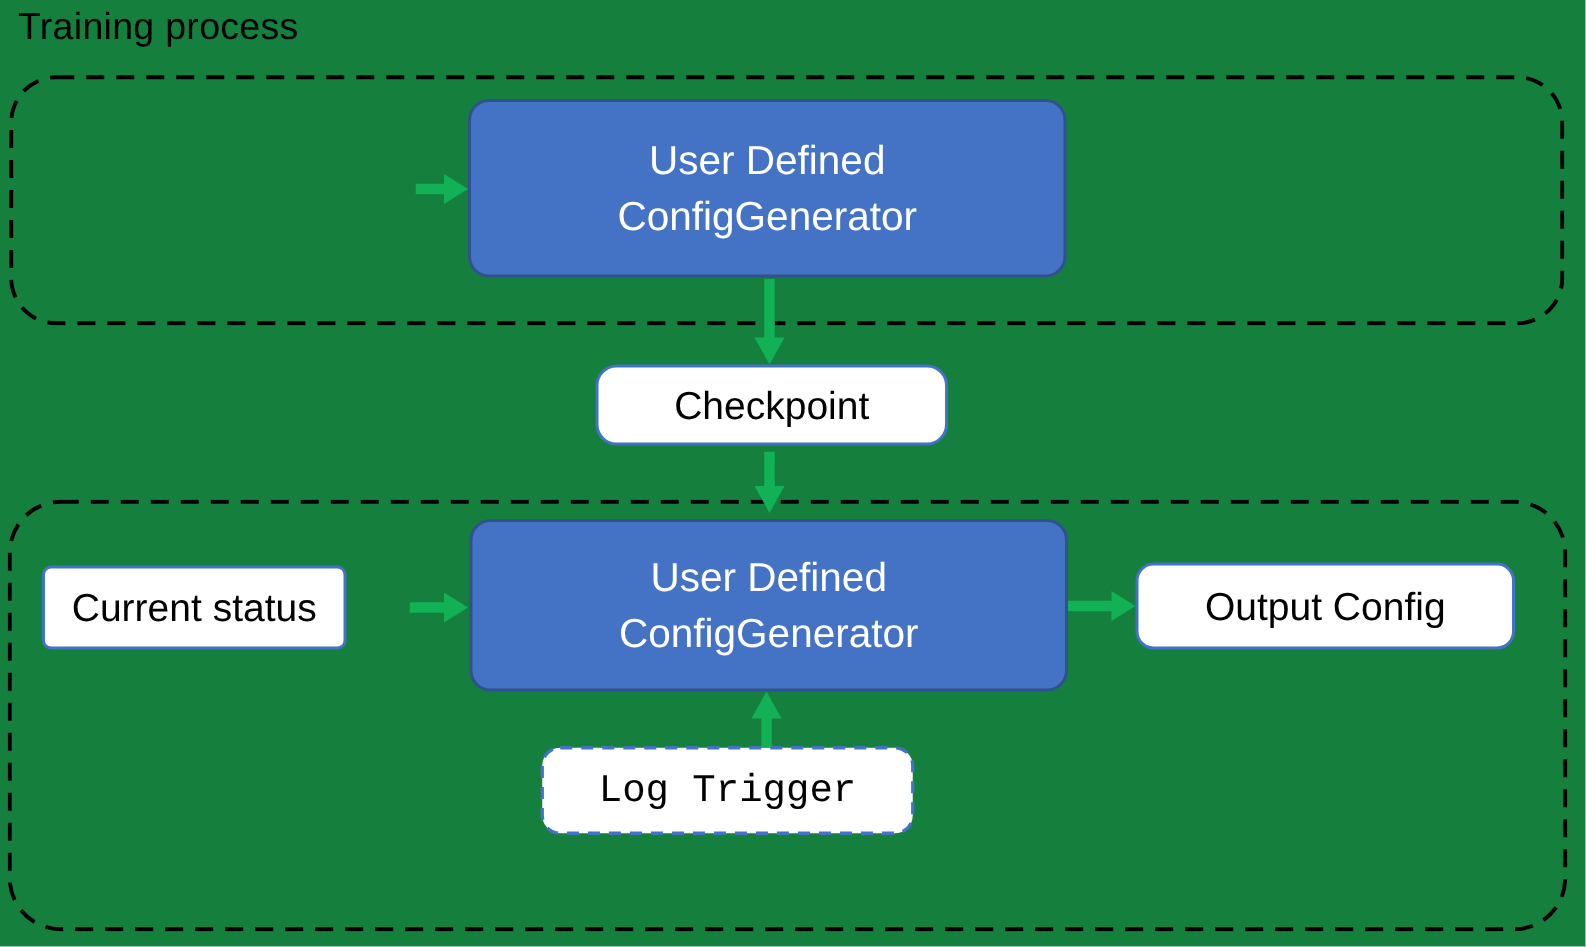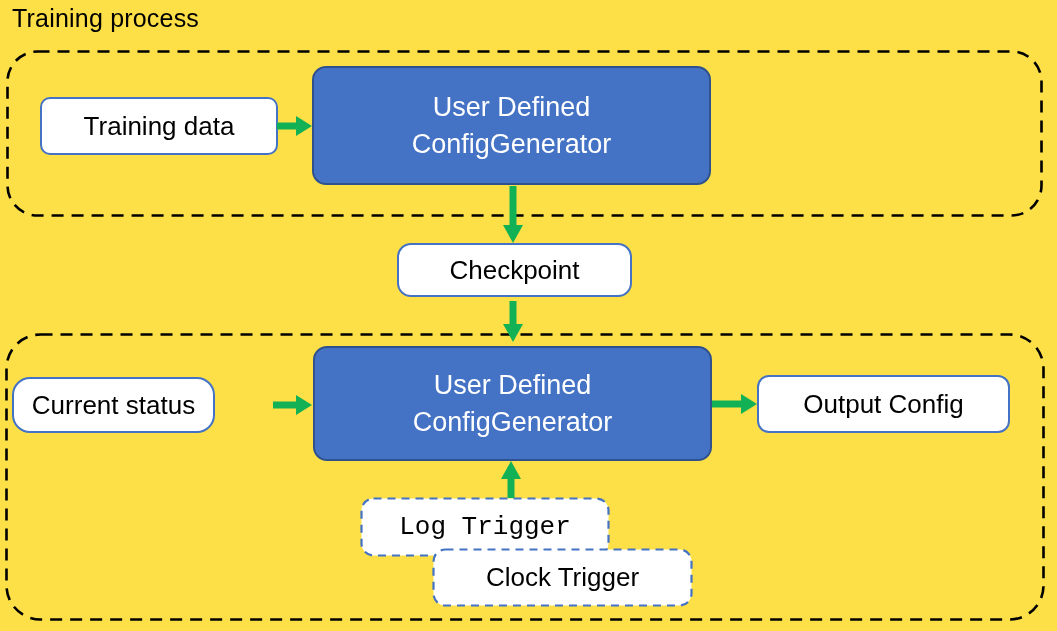--- a/index.html
+++ b/index.html
@@ -1,20 +1,20 @@
 <!DOCTYPE html>
 <html style="--node-blue: #4472C4; --node-blue-border: #2F528F; --box-border-blue: #4472C4; --trigger-border-blue: #4472C4; --arrow-green: #12B155; --region-border: #000000; --text-dark: #000000; --text-on-blue: #FFFFFF;"><head>
 <meta charset="utf-8">
 <style>
   html, body { margin: 0; padding: 0; background: #ffffff; }
   .canvas {
     position: relative;
     width: 1057px;
     height: 631px;
-    background: #fde047;
+    background: #15803d;
     font-family: "Liberation Sans", sans-serif;
     color: var(--text-dark, #000000);
     overflow: hidden;
   }
   .section-title {
     position: absolute;
     font-size: 25px;
     letter-spacing: 0.2px;
     color: var(--text-dark, #000000);
     z-index: 3;
@@ -68,23 +68,20 @@
 <div class="canvas">
 
   <div class="section-title" style="left:12px; top:4px;">Training process</div>
 
   <div class="region" style="left:6px; top:50px;">
     <svg width="1037" height="167">
       <rect x="1.5" y="1.5" width="1034" height="164" rx="30" fill="none" style="stroke: var(--region-border, #000)" stroke-width="2.6" stroke-dasharray="12 8"></rect>
     </svg>
   </div>
 
-  <div class="node node-white" style="left:40px; top:97px; width:238px; height:58px; border-radius:10px;">
-    <span>Training data</span>
-  </div>
 
   <div class="arrow" style="left:277px; top:114px;">
     <svg width="35" height="24" viewBox="0 0 35 24">
       <rect x="0" y="8.5" width="21" height="7" fill="currentColor"></rect>
       <polygon points="19,2 35,12 19,22" fill="currentColor"></polygon>
     </svg>
   </div>
 
   <div class="node node-blue" style="left:312px; top:66px; width:399px; height:119px;">
     <div>
@@ -111,21 +108,21 @@
     </svg>
   </div>
 
 
   <div class="region" style="left:5px; top:333px;">
     <svg width="1040" height="288">
       <rect x="1.5" y="1.5" width="1037" height="285" rx="34" fill="none" style="stroke: var(--region-border, #000)" stroke-width="2.6" stroke-dasharray="12 8"></rect>
     </svg>
   </div>
 
-  <div class="node node-white" style="left:12px; top:377px; width:203px; height:56px; border-radius:18px;">
+  <div class="node node-white" style="left:28px; top:377px; width:203px; height:56px; border-radius:6px;">
     <span>Current status</span>
   </div>
 
   <div class="arrow" style="left:273px; top:393px;">
     <svg width="39" height="24" viewBox="0 0 39 24">
       <rect x="0" y="8.5" width="25" height="7" fill="currentColor"></rect>
       <polygon points="23,2 39,12 23,22" fill="currentColor"></polygon>
     </svg>
   </div>
 
@@ -154,20 +151,14 @@
     </svg>
   </div>
 
   <div class="node-dashed trigger-log" style="left:360px; top:497px; width:250px; height:60px;">
     <svg width="250" height="60">
       <rect x="1.5" y="1.5" width="247" height="57" rx="12" fill="#ffffff" style="stroke: var(--trigger-border-blue, #4472C4)" stroke-width="2.2" stroke-dasharray="8 6"></rect>
     </svg>
     <span>Log Trigger</span>
   </div>
 
-  <div class="node-dashed trigger-clock" style="left:432px; top:548px; width:261px; height:59px;">
-    <svg width="261" height="59">
-      <rect x="1.5" y="1.5" width="258" height="56" rx="12" fill="#ffffff" style="stroke: var(--trigger-border-blue, #4472C4)" stroke-width="2.2" stroke-dasharray="8 6"></rect>
-    </svg>
-    <span>Clock Trigger</span>
-  </div>
 
 </div>
 
 </body></html>

